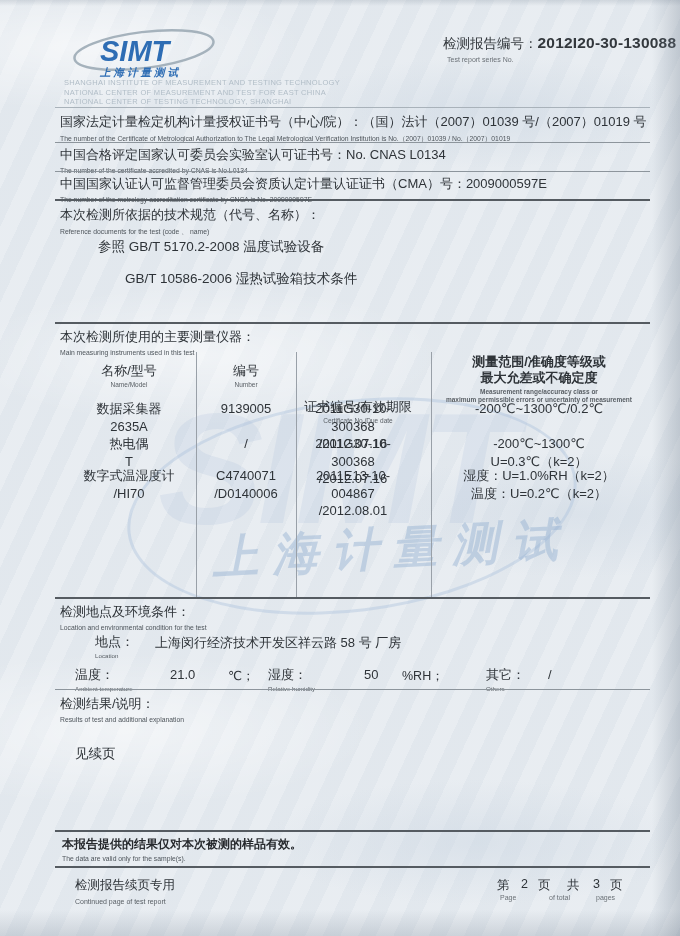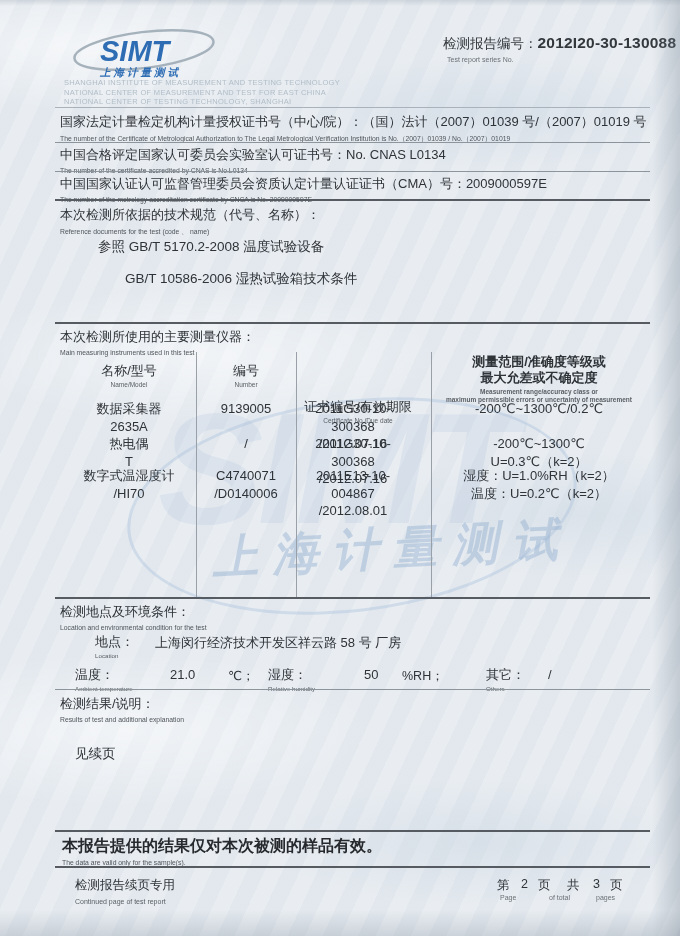--- a/index.html
+++ b/index.html
@@ -90,21 +90,21 @@
   #other-value{left:548px;top:667px;}
   #rule-env{left:55px;top:689px;width:595px;}
 
   
   #result-title{left:60px;top:695px;}
   #result-content{left:75px;top:745px;font-size:13.5px;}
 
   
   #rule-valid-top{left:55px;top:830px;width:595px;}
   #valid-note{left:62px;top:836px;}
-  #valid-note .zh{font-size:16px;font-weight:bold;color:#26292d;text-align:right;}
+  #valid-note .zh{font-size:12px;font-weight:bold;color:#26292d;text-align:right;}
   #valid-note .en{font-size:6.8px;color:#4e555b;margin-top:2px;}
   #rule-valid-bottom{left:55px;top:866px;width:595px;}
   #footer-left{left:75px;top:877px;}
   #footer-left .zh{font-size:12.5px;}
   #footer-left .en{font-size:7px;color:#5a6066;margin-top:4px;}
   .pgzh{position:absolute;top:877px;font-size:12.5px;}
   .pgen{position:absolute;top:894px;font-size:7px;color:#6a7076;}
   #pg-1{left:497px;} #pg-2{left:521px;} #pg-3{left:538px;}
   #pg-4{left:567px;} #pg-5{left:593px;} #pg-6{left:610px;}
   #pgen-1{left:500px;} #pgen-2{left:549px;} #pgen-3{left:596px;}

